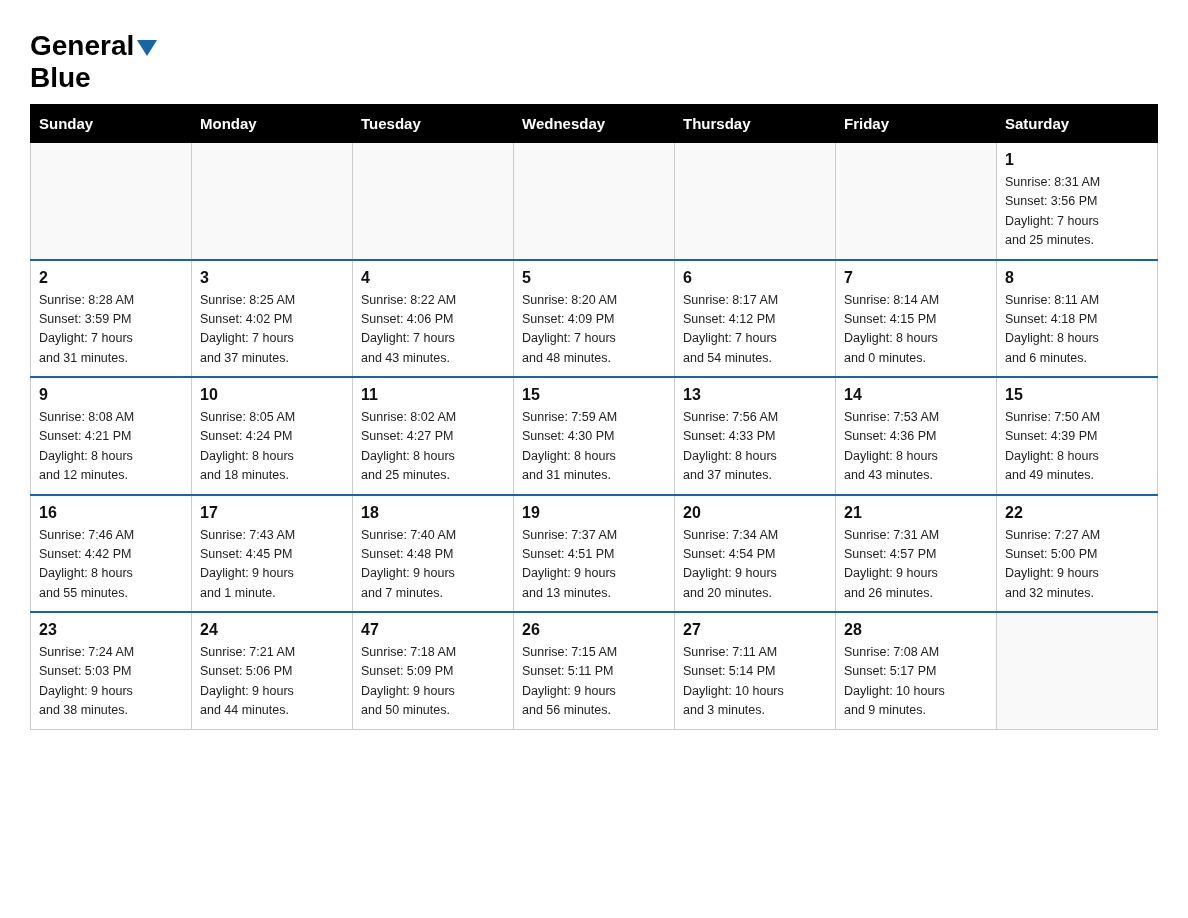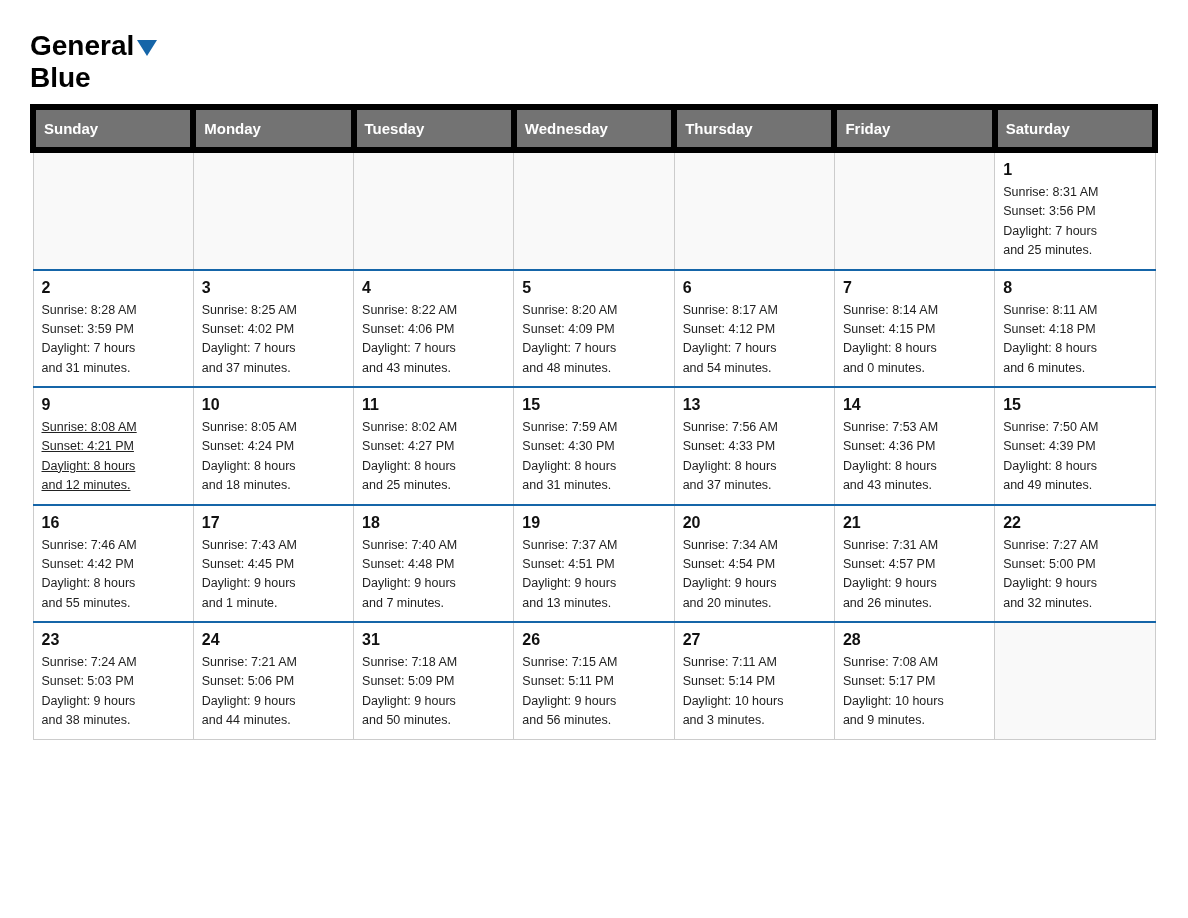--- a/index.html
+++ b/index.html
@@ -44,27 +44,27 @@
       font-size: 20px;
       color: #333;
       margin-top: 4px;
     }
     .calendar {
       width: 100%;
       border-collapse: collapse;
       margin-top: 10px;
     }
     .calendar th {
-      background-color: #737373;
+      background-color: #000000;
       color: #fff;
       font-size: 15px;
       font-weight: bold;
       padding: 10px 8px;
       text-align: left;
-      border: 6px solid #000000;
+      border: 1px solid #000000;
     }
     .calendar td {
       vertical-align: top;
       border: 1px solid #ccc;
       padding: 8px;
       width: calc(100% / 7);
       min-height: 110px;
       font-size: 13px;
       color: #222;
     }
@@ -186,21 +186,21 @@
           <div class="day-number">8</div>
           <div class="day-info" style="white-space: pre-line;">Sunrise: 8:11 AM
 Sunset: 4:18 PM
 Daylight: 8 hours
 and 6 minutes.</div>
         </td>
       </tr>
       <tr>
         <td>
           <div class="day-number">9</div>
-          <div class="day-info" style="white-space: pre-line; text-decoration: underline;">Sunrise: 8:08 AM
+          <div class="day-info" style="white-space: pre-line;">Sunrise: 8:08 AM
 Sunset: 4:21 PM
 Daylight: 8 hours
 and 12 minutes.</div>
         </td>
         <td>
           <div class="day-number">10</div>
           <div class="day-info" style="white-space: pre-line;">Sunrise: 8:05 AM
 Sunset: 4:24 PM
 Daylight: 8 hours
 and 18 minutes.</div>
@@ -301,21 +301,21 @@
 and 38 minutes.</div>
         </td>
         <td>
           <div class="day-number">24</div>
           <div class="day-info" style="white-space: pre-line;">Sunrise: 7:21 AM
 Sunset: 5:06 PM
 Daylight: 9 hours
 and 44 minutes.</div>
         </td>
         <td>
-          <div class="day-number">31</div>
+          <div class="day-number">47</div>
           <div class="day-info" style="white-space: pre-line;">Sunrise: 7:18 AM
 Sunset: 5:09 PM
 Daylight: 9 hours
 and 50 minutes.</div>
         </td>
         <td>
           <div class="day-number">26</div>
           <div class="day-info" style="white-space: pre-line;">Sunrise: 7:15 AM
 Sunset: 5:11 PM
 Daylight: 9 hours

